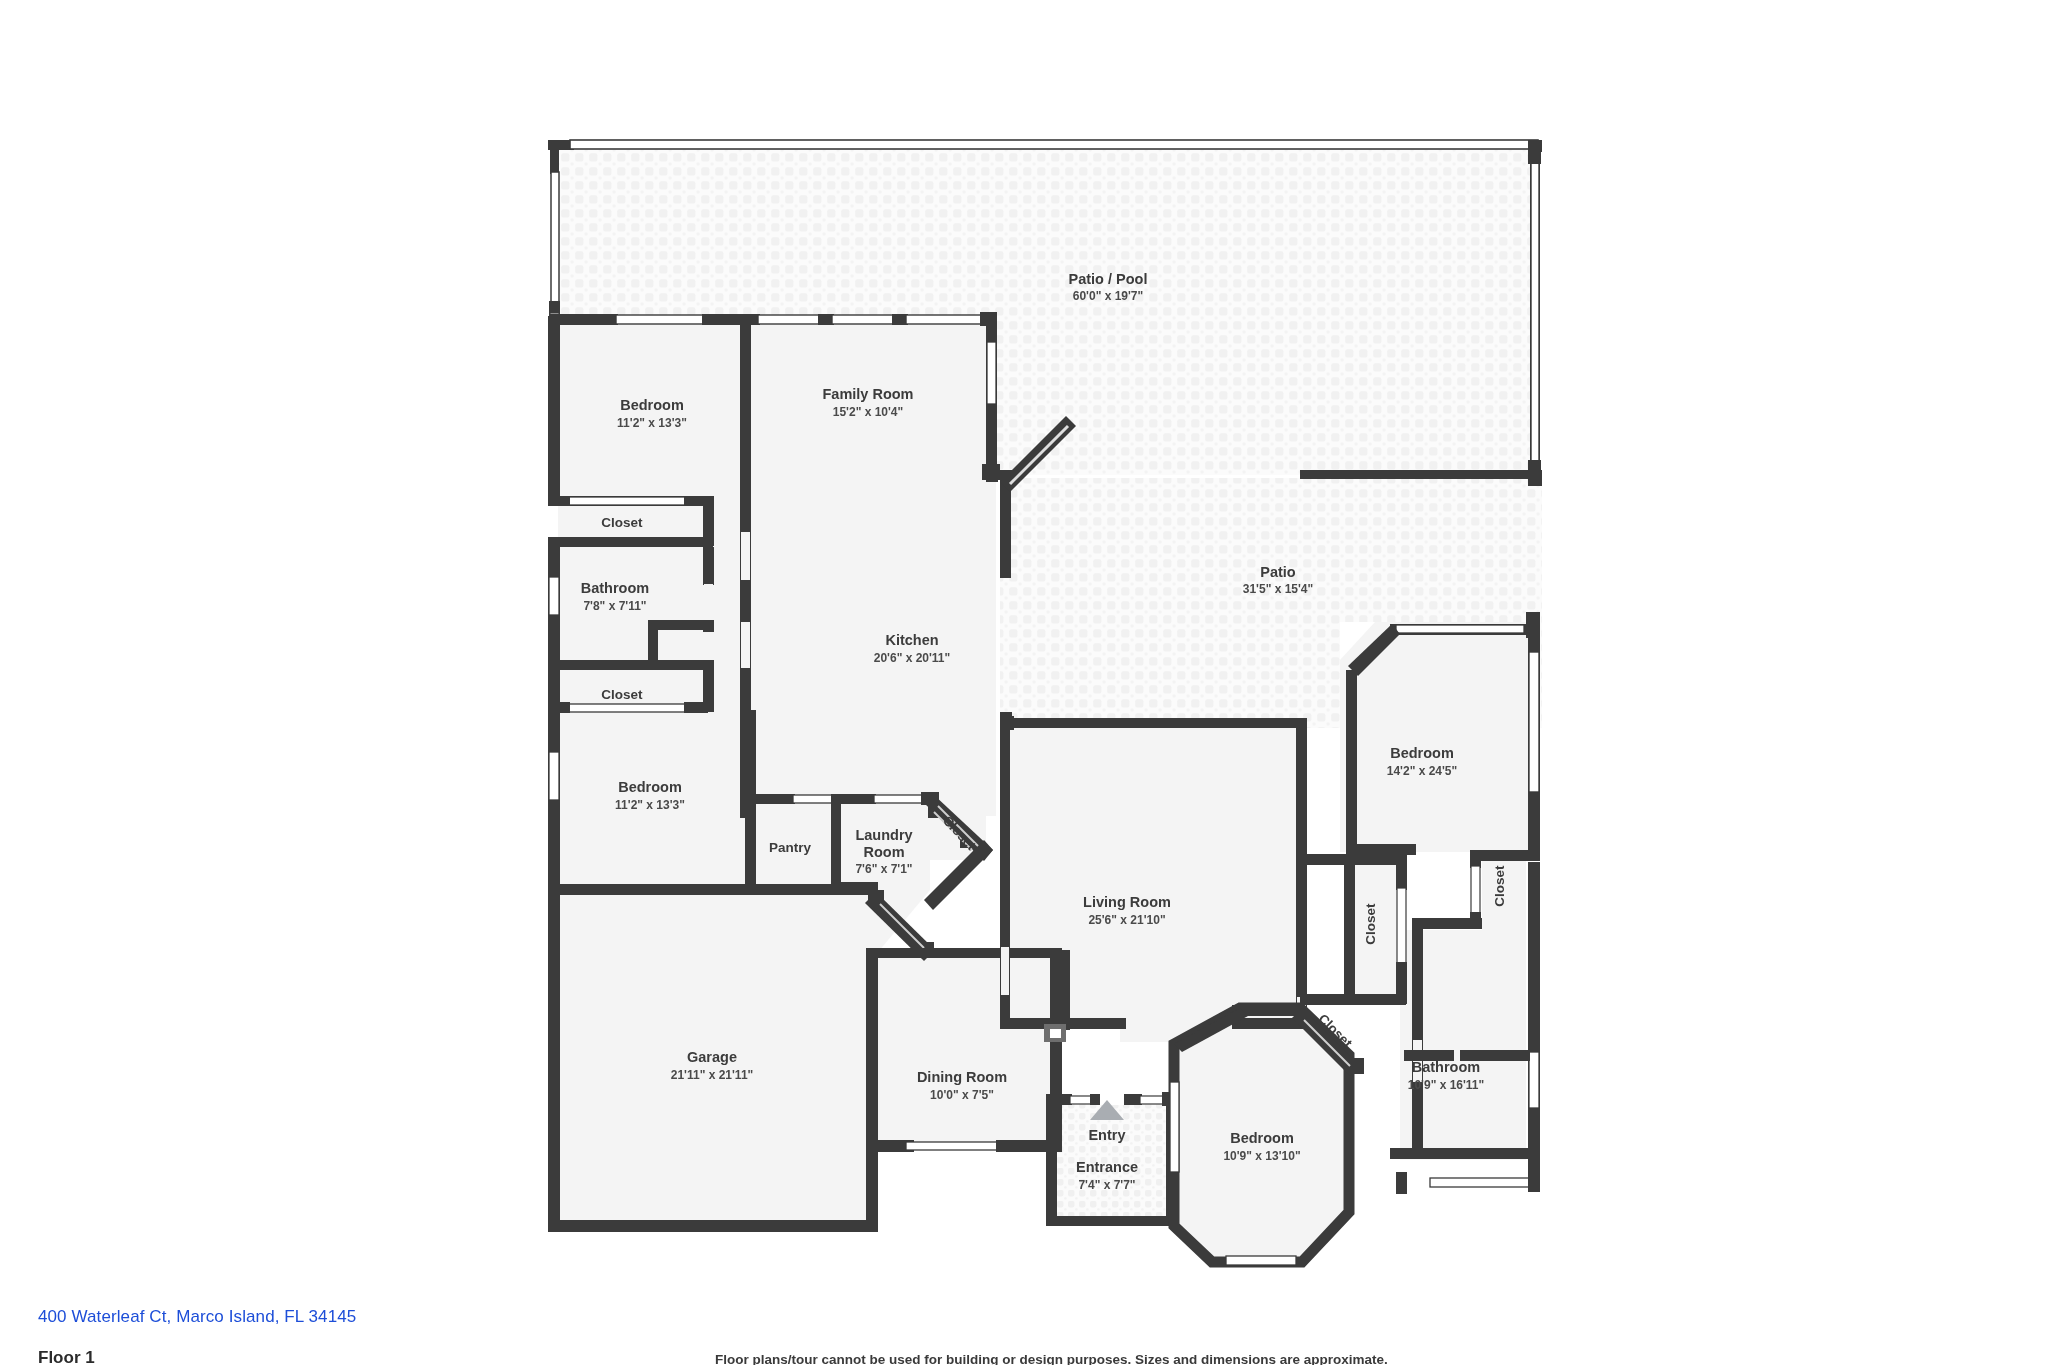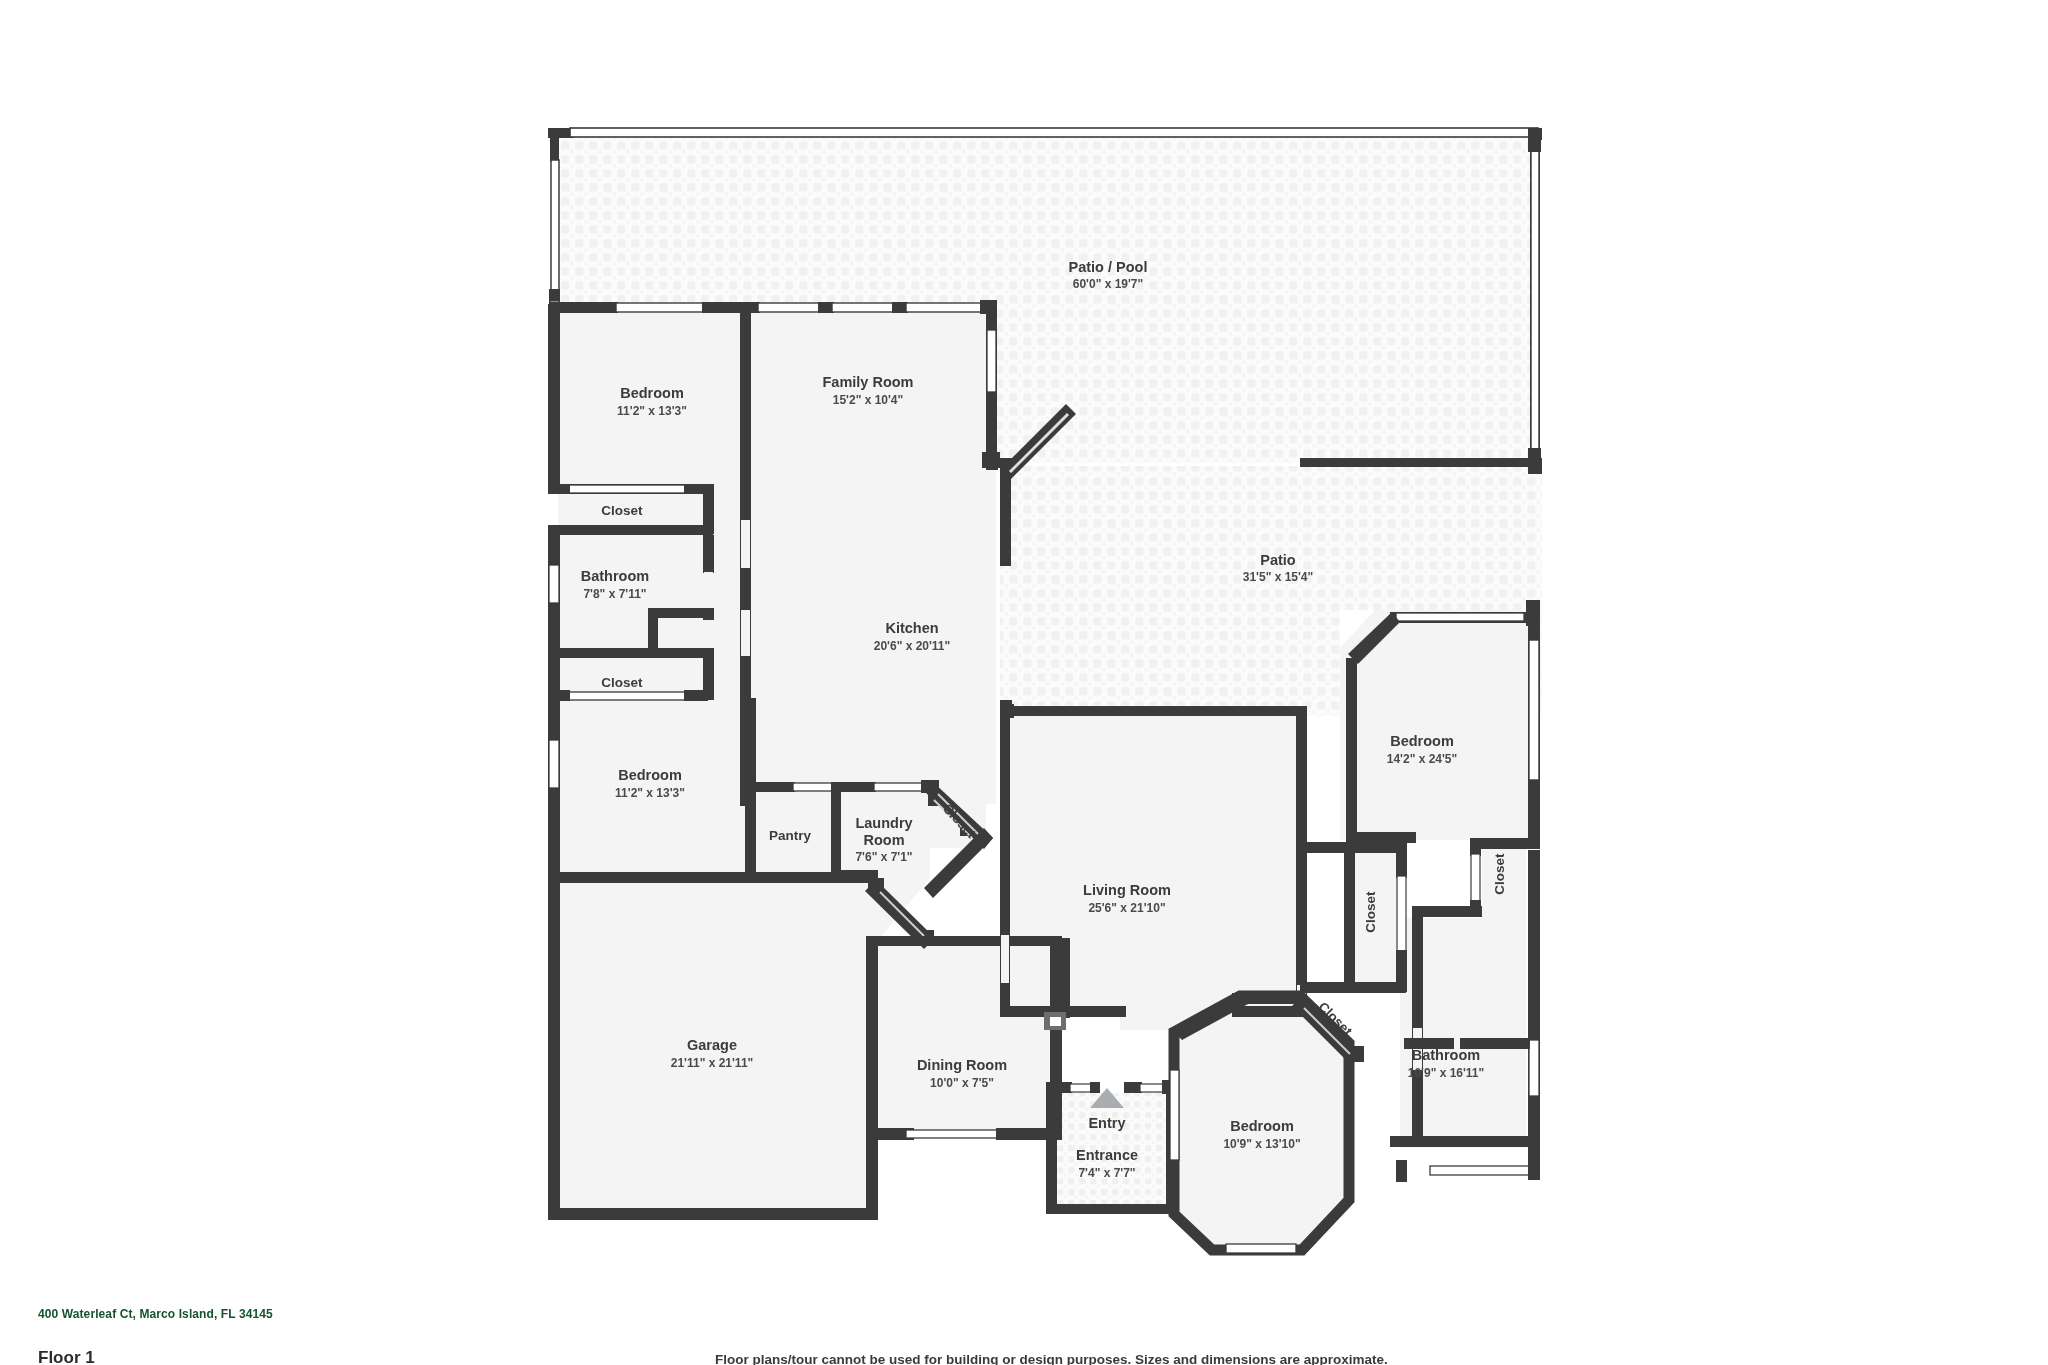--- a/index.html
+++ b/index.html
@@ -14,23 +14,23 @@
     position: relative;
     font-family: "Liberation Sans", sans-serif;
     overflow: hidden;
   }
 
   
   #footer-address {
     position: absolute;
     left: 38px;
     top: 1307px;
-    font-size: 12px;
-    font-weight: bold;
-    color: #14532d;
+    font-size: 17px;
+    font-weight: normal;
+    color: #1d4ed8;
     letter-spacing: 0.1px;
     white-space: nowrap;
   }
   #footer-floor {
     position: absolute;
     left: 38px;
     top: 1348px;
     font-size: 17px;
     font-weight: bold;
     color: #2b2b2b;
@@ -43,21 +43,21 @@
     font-size: 13.5px;
     font-weight: bold;
     color: #3a3a3a;
     white-space: nowrap;
   }
 
   
   #plan {
     position: absolute;
     left: 0;
-    top: 0;
+    top: 12px;
     width: 1956px;
     height: 1290px;
   }
   #plan svg { display: block; }
 
   
   .rm-name { font-family: "Liberation Sans", sans-serif; font-size: 14.5px; font-weight: bold; fill: #3c3c3c; text-anchor: middle; }
   .rm-dim  { font-family: "Liberation Sans", sans-serif; font-size: 12px;  font-weight: bold; fill: #4a4a4a; text-anchor: middle; }
   .rm-small{ font-family: "Liberation Sans", sans-serif; font-size: 13.5px; font-weight: bold; fill: #3c3c3c; text-anchor: middle; }
 </style>

